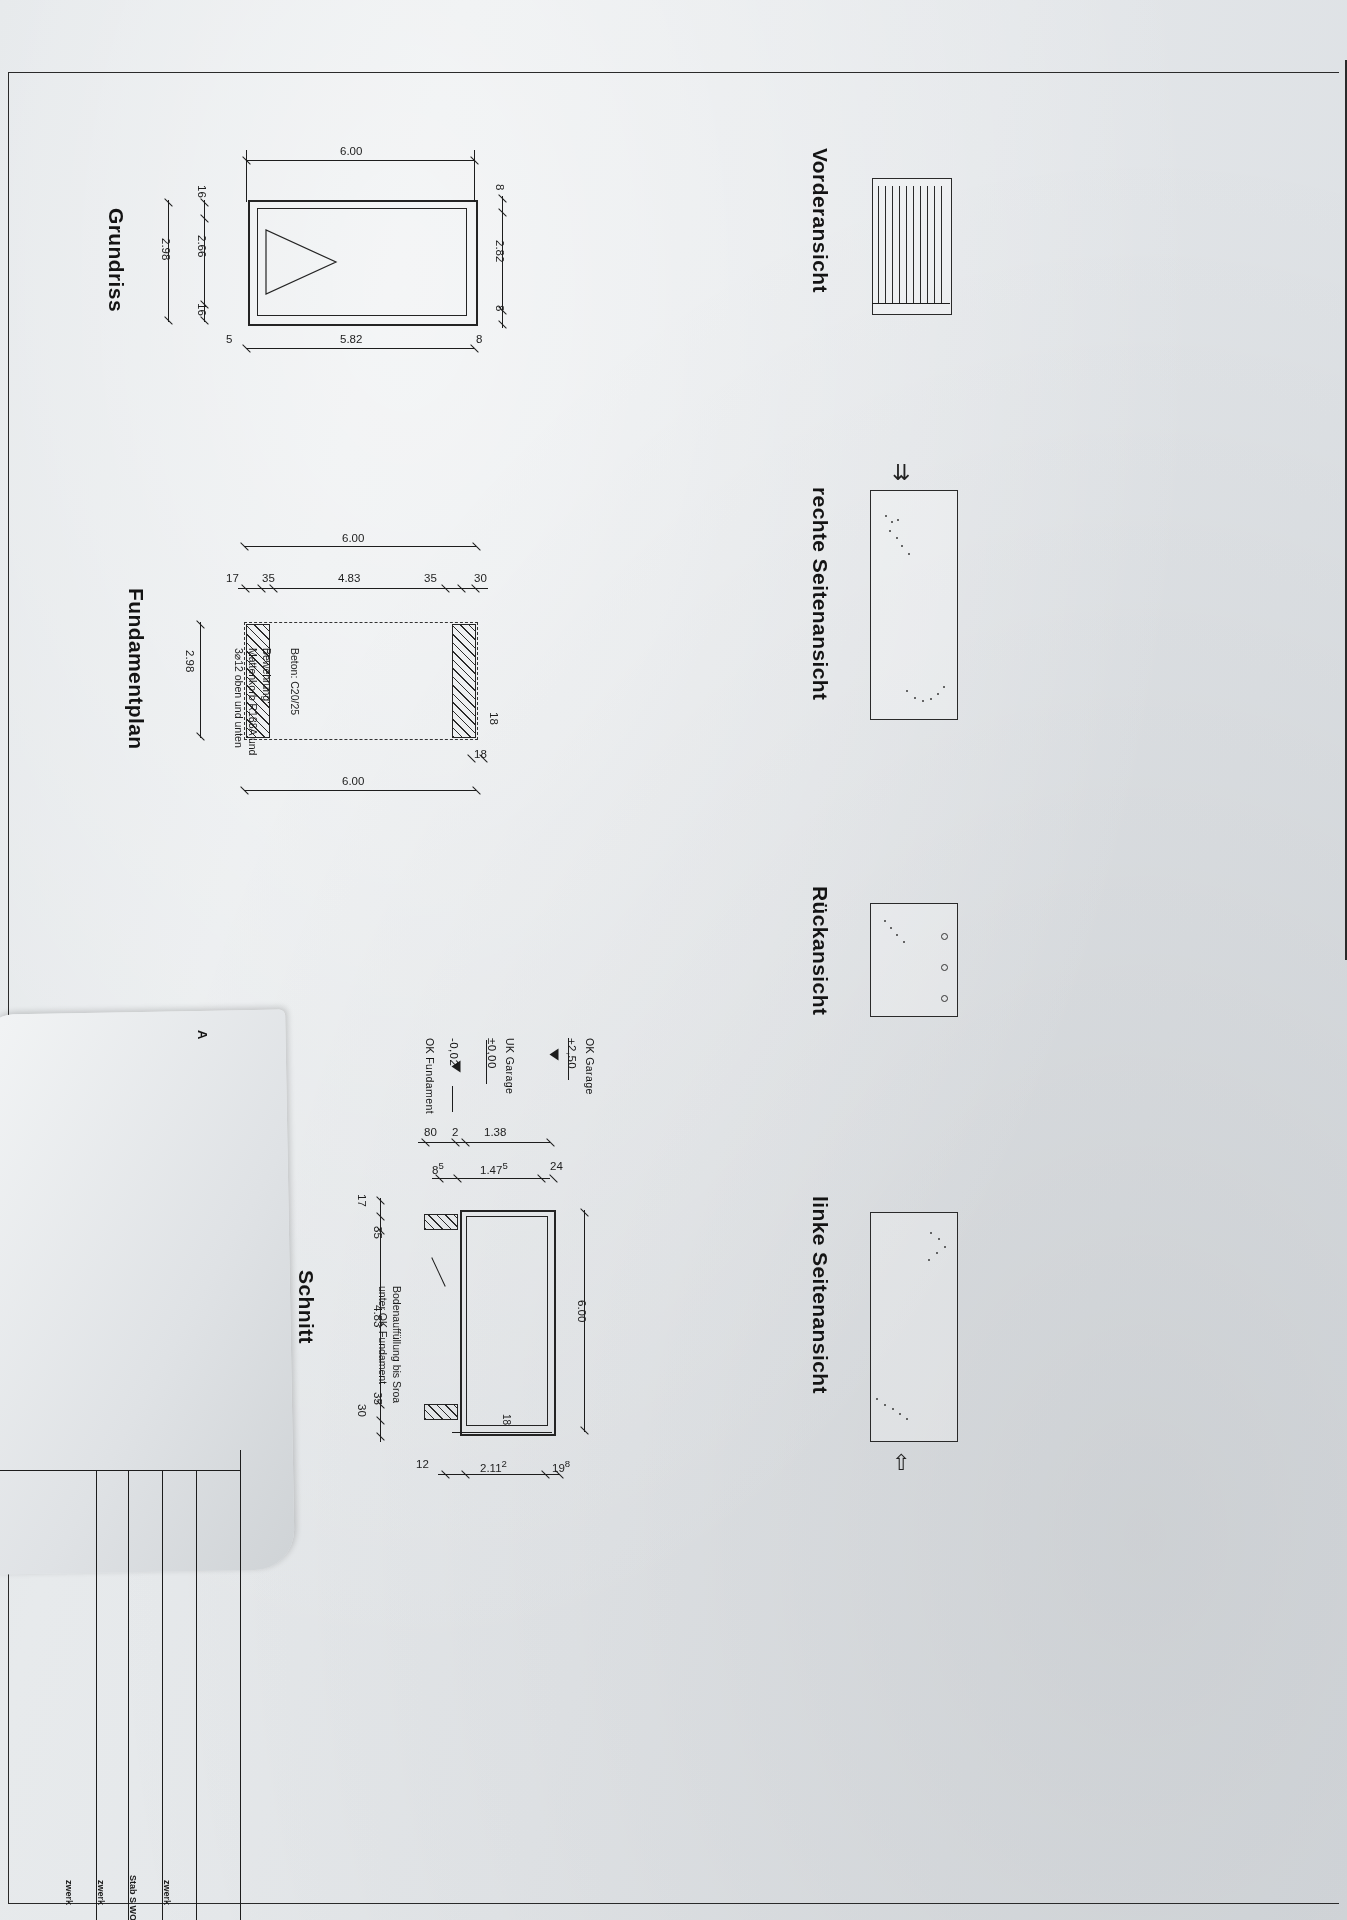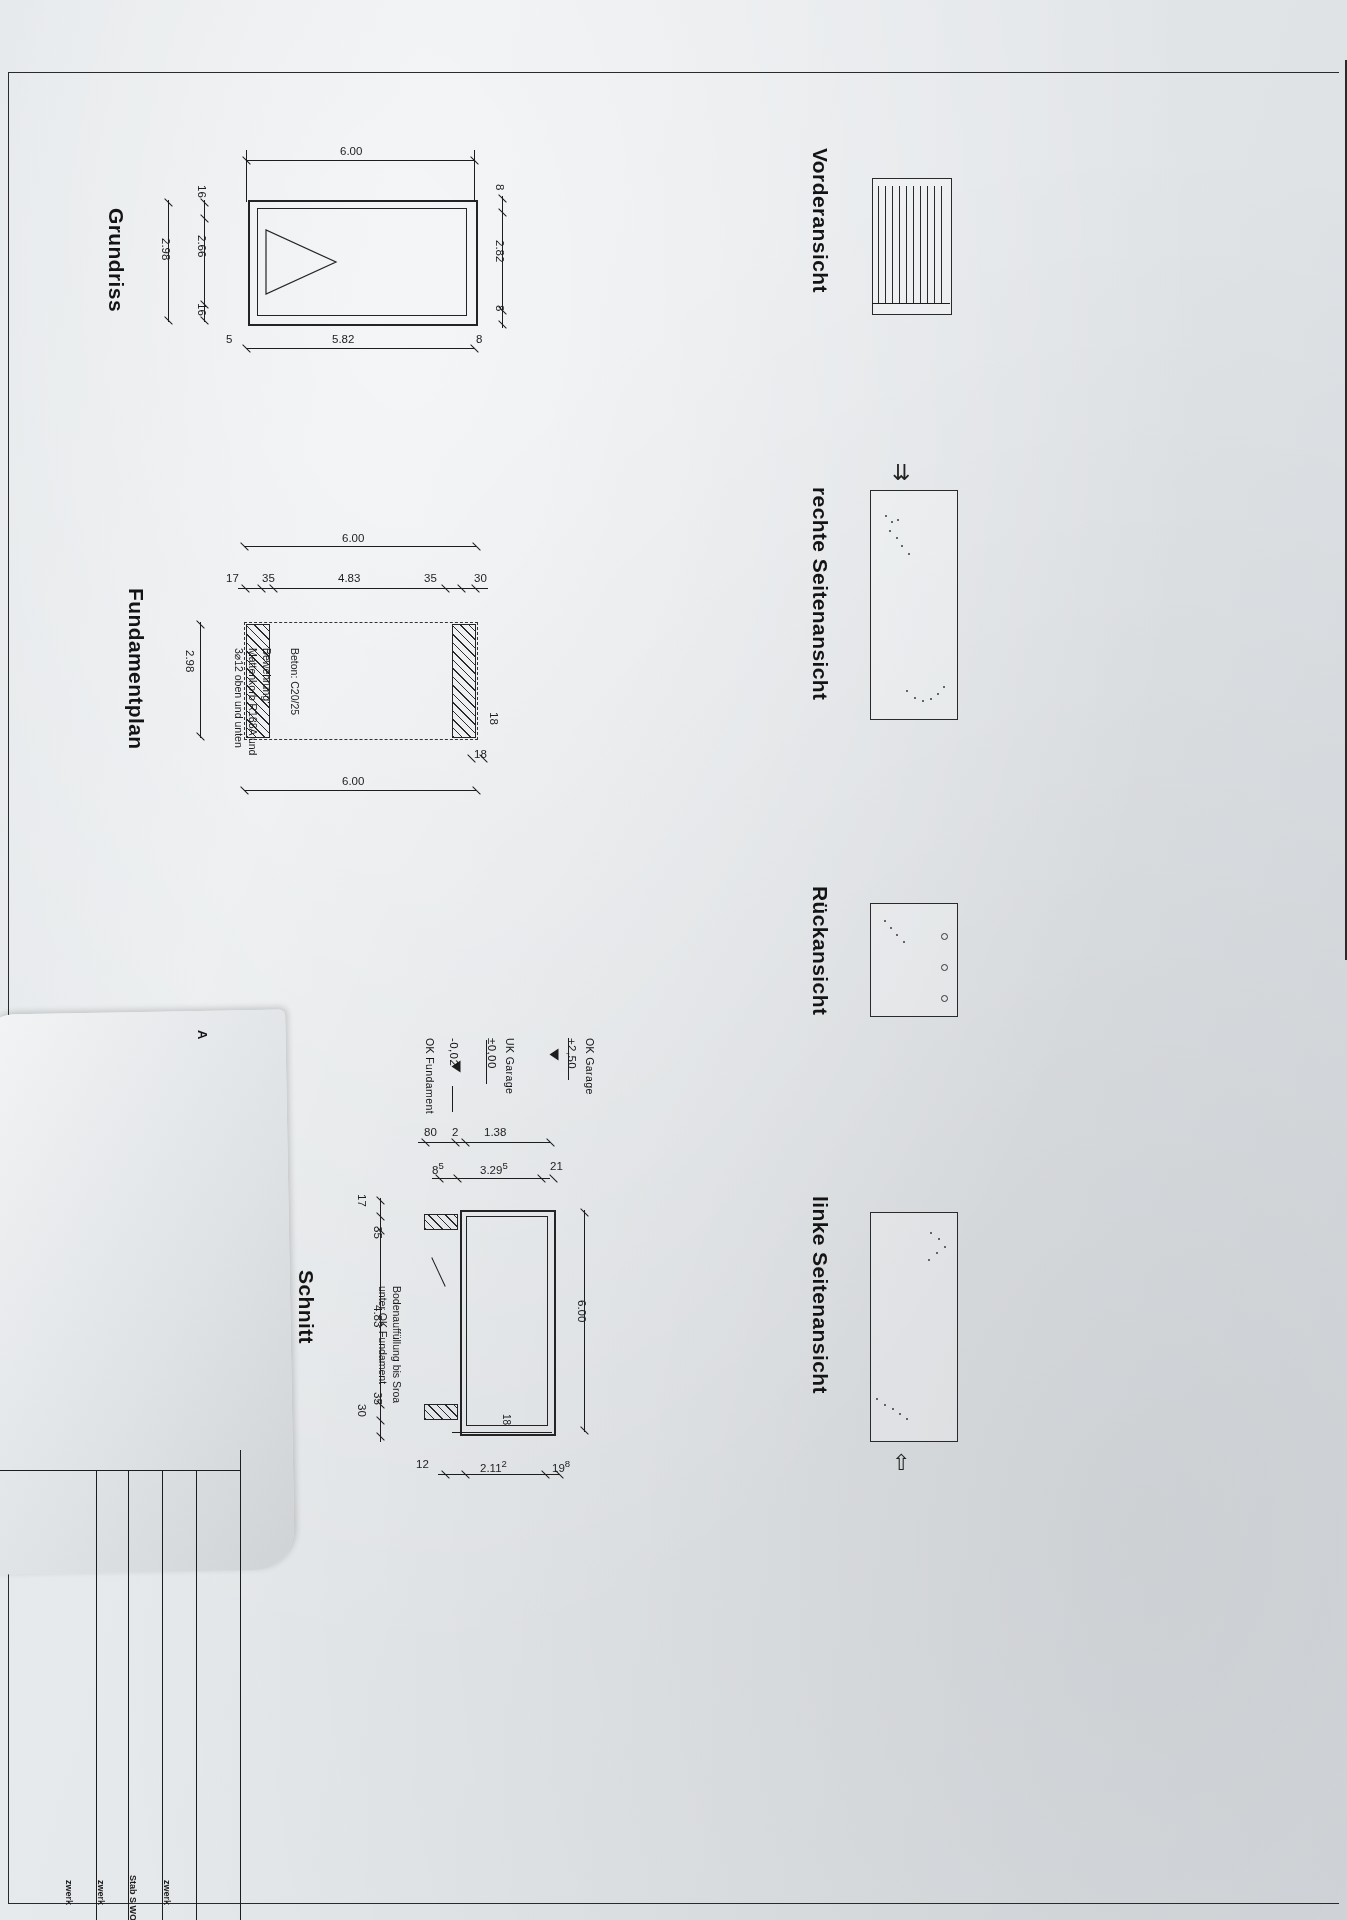--- a/index.html
+++ b/index.html
@@ -140,21 +140,21 @@
   <div class="ln vl" style="left:246px; top:150px; height:52px;"></div>
   <div class="ln vl" style="left:474px; top:150px; height:52px;"></div>
   <div class="ln hl" style="left:246px; top:160px; width:228px;"></div>
   <div class="tick" style="left:241px; top:160px;"></div>
   <div class="tick" style="left:469px; top:160px;"></div>
   <div class="dim" style="left:340px; top:145px;">6.00</div>
 
   <div class="ln hl" style="left:246px; top:348px; width:228px;"></div>
   <div class="tick" style="left:241px; top:348px;"></div>
   <div class="tick" style="left:469px; top:348px;"></div>
-  <div class="dim" style="left:332px; top:333px;">5.82</div>
+  <div class="dim" style="left:340px; top:333px;">5.82</div>
   <div class="dim" style="left:226px; top:333px;">5</div>
   <div class="dim" style="left:476px; top:333px;">8</div>
 
   <div class="ln vl" style="left:168px; top:200px; height:122px;"></div>
   <div class="ln vl" style="left:204px; top:200px; height:122px;"></div>
   <div class="tick" style="left:163px; top:202px;"></div>
   <div class="tick" style="left:163px; top:320px;"></div>
   <div class="tick" style="left:199px; top:202px;"></div>
   <div class="tick" style="left:199px; top:218px;"></div>
   <div class="tick" style="left:199px; top:304px;"></div>
@@ -242,22 +242,22 @@
   <div class="dim" style="left:424px; top:1126px;text-align:center;">80</div>
   <div class="dim" style="left:452px; top:1126px;">2</div>
   <div class="dim" style="left:484px; top:1126px;">1.38</div>
 
   <div class="ln hl" style="left:432px; top:1178px; width:118px;"></div>
   <div class="tick" style="left:434px; top:1178px;"></div>
   <div class="tick" style="left:452px; top:1178px;"></div>
   <div class="tick" style="left:536px; top:1178px;"></div>
   <div class="tick" style="left:548px; top:1178px;"></div>
   <div class="dim" style="left:432px; top:1160px;"><span>8</span><sup>5</sup></div>
-  <div class="dim" style="left:480px; top:1160px;"><span>3.29</span><sup>5</sup></div>
-  <div class="dim" style="left:550px; top:1160px;">21</div>
+  <div class="dim" style="left:480px; top:1160px;"><span>1.47</span><sup>5</sup></div>
+  <div class="dim" style="left:550px; top:1160px;">24</div>
 
   <div class="boxthick" style="left:460px; top:1210px; width:92px; height:222px;"></div>
   <div class="box" style="left:466px; top:1216px; width:80px; height:208px;"></div>
   <div class="hatch" style="left:424px; top:1214px; width:32px; height:14px;"></div>
   <div class="hatch" style="left:424px; top:1404px; width:32px; height:14px;"></div>
   <div class="ln hl" style="left:452px; top:1432px; width:100px;"></div>
 
   <div class="note" style="left:404px; top:1286px;">Bodenauffüllung bis Sroa
 unter OK Fundament</div>
   <div class="ln" style="left:438px; top:1256px; width:1px; height:32px; transform:rotate(-25deg);"></div>

